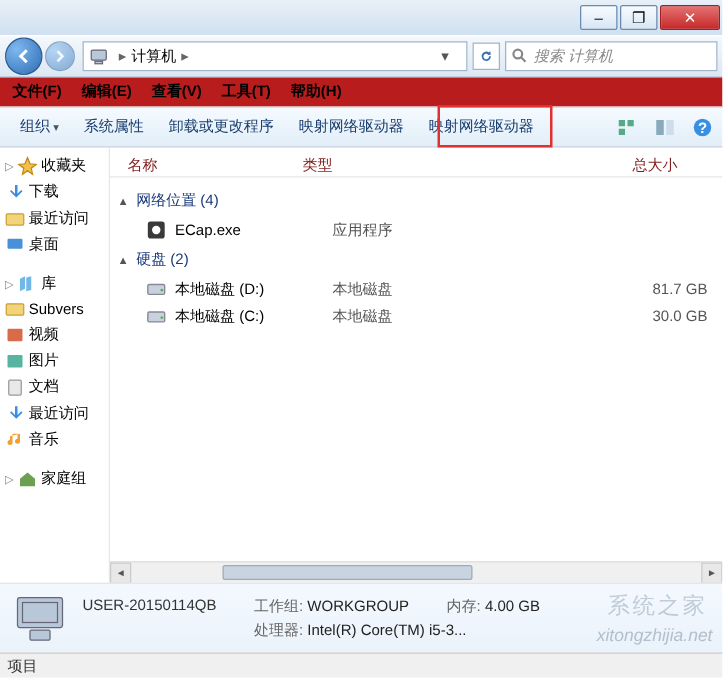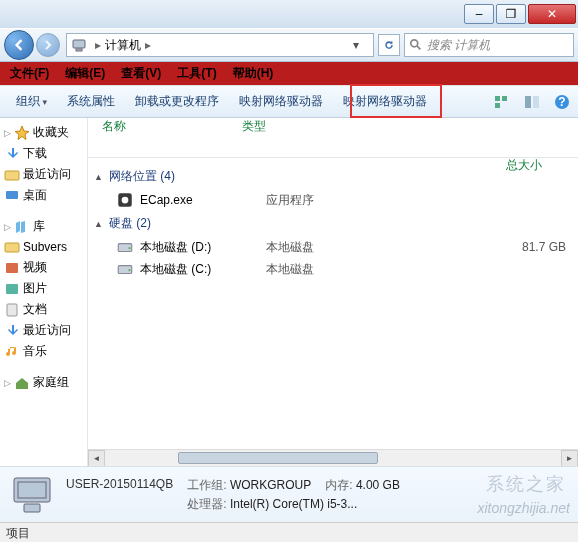--- a/index.html
+++ b/index.html
@@ -32,21 +32,21 @@
 
 .body-area { display: flex; height: 348px; }
 .sidebar { width: 88px; background: #fff; border-right: 1px solid #e0e8f0; padding: 4px 0; overflow: hidden; }
 .side-group { margin-bottom: 10px; }
 .side-item { display: flex; align-items: center; padding: 2px 4px; cursor: pointer; white-space: nowrap; }
 .expander { width: 10px; color: #888; font-size: 9px; }
 .side-icon { width: 16px; height: 16px; margin-right: 3px; flex-shrink: 0; }
 .side-item.child { }
 
 .content { flex: 1; display: flex; flex-direction: column; overflow: hidden; }
-.col-headers { height: 40px; border-bottom: 1px solid #e4e8ec; display: flex; align-items: flex-start; padding-left: 14px; color: #15803d; }
+.col-headers { height: 24px; border-bottom: 1px solid #e4e8ec; display: flex; align-items: flex-end; padding-left: 14px; color: #7f1d1d; }
 .col { cursor: pointer; }
 .col.name { width: 140px; }
 .col.type { width: 180px; }
 .col.size { width: 120px; text-align: right; margin-top: 39px; }
 .list { flex: 1; padding: 6px 0; }
 .group-head { display: flex; align-items: center; padding: 4px 6px; color: #1a3a7a; cursor: pointer; }
 .group-head .tri { color: #555; margin-right: 6px; font-size: 9px; }
 .row { display: flex; align-items: center; padding: 2px 0 2px 28px; cursor: pointer; }
 .row-icon { width: 18px; height: 18px; margin-right: 6px; flex-shrink: 0; }
 .row .c-name { width: 126px; color: #000; }
@@ -54,21 +54,21 @@
 .row .c-size { width: 120px; text-align: right; color: #555; }
 .hscroll { height: 17px; background: #f0f0f0; border-top: 1px solid #ddd; position: relative; }
 .hscroll .thumb { position: absolute; left: 90px; top: 2px; width: 200px; height: 12px; background: #c8d4e0; border: 1px solid #9ab; border-radius: 2px; }
 .hscroll .arrow { position: absolute; top: 0; width: 17px; height: 17px; background: #e8e8e8; border: 1px solid #ccc; display: flex; align-items: center; justify-content: center; font-size: 8px; color: #555; }
 .hscroll .arrow.l { left: 0; }
 .hscroll .arrow.r { right: 0; }
 
 .details { height: 56px; border-top: 1px solid #d8e0e8; background: linear-gradient(#f4f9ff,#eaf2fa); display: flex; align-items: center; padding: 4px 8px; }
 .det-icon { width: 48px; height: 42px; margin-right: 10px; }
 .det-text { font-size: 12px; color: #333; }
-.det-row { display: flex; gap: 14px; }
+.det-row { display: flex; gap: 30px; }
 .det-label { color: #666; }
 .det-val { color: #222; }
 
 .statusbar { height: 22px; border-top: 1px solid #ccc; background: #f0f0f0; display: flex; align-items: center; padding: 0 6px; color: #333; }
 
 .watermark { position: absolute; right: 8px; bottom: 26px; color: rgba(120,140,160,0.5); font-size: 14px; font-style: italic; pointer-events: none; }
 .watermark2 { position: absolute; right: 12px; bottom: 46px; color: rgba(120,140,160,0.4); font-size: 18px; letter-spacing: 2px; pointer-events: none; }
 
 svg.star path { fill: #f5c04a; stroke: #c08a10; }
 svg.dl path { fill: #3a8de0; }
@@ -292,20 +292,21 @@
           <span class="c-type">本地磁盘</span>
           <span class="c-size">81.7 GB</span>
         </div>
         <div class="row">
           <svg class="row-icon drive" viewBox="0 0 16 16">
             <rect x="2" y="5" width="12" height="7" rx="1"></rect>
             <circle cx="12" cy="9" r="1" fill="#6a6"></circle>
           </svg>
           <span class="c-name">本地磁盘 (C:)</span>
           <span class="c-type">本地磁盘</span>
+          <span class="c-size">30.0 GB</span>
         </div>
       </div>
     <div class="hscroll">
       <div class="arrow l">◄</div>
       <div class="thumb"></div>
       <div class="arrow r">►</div>
     </div>
   </div>
 </div>
 

